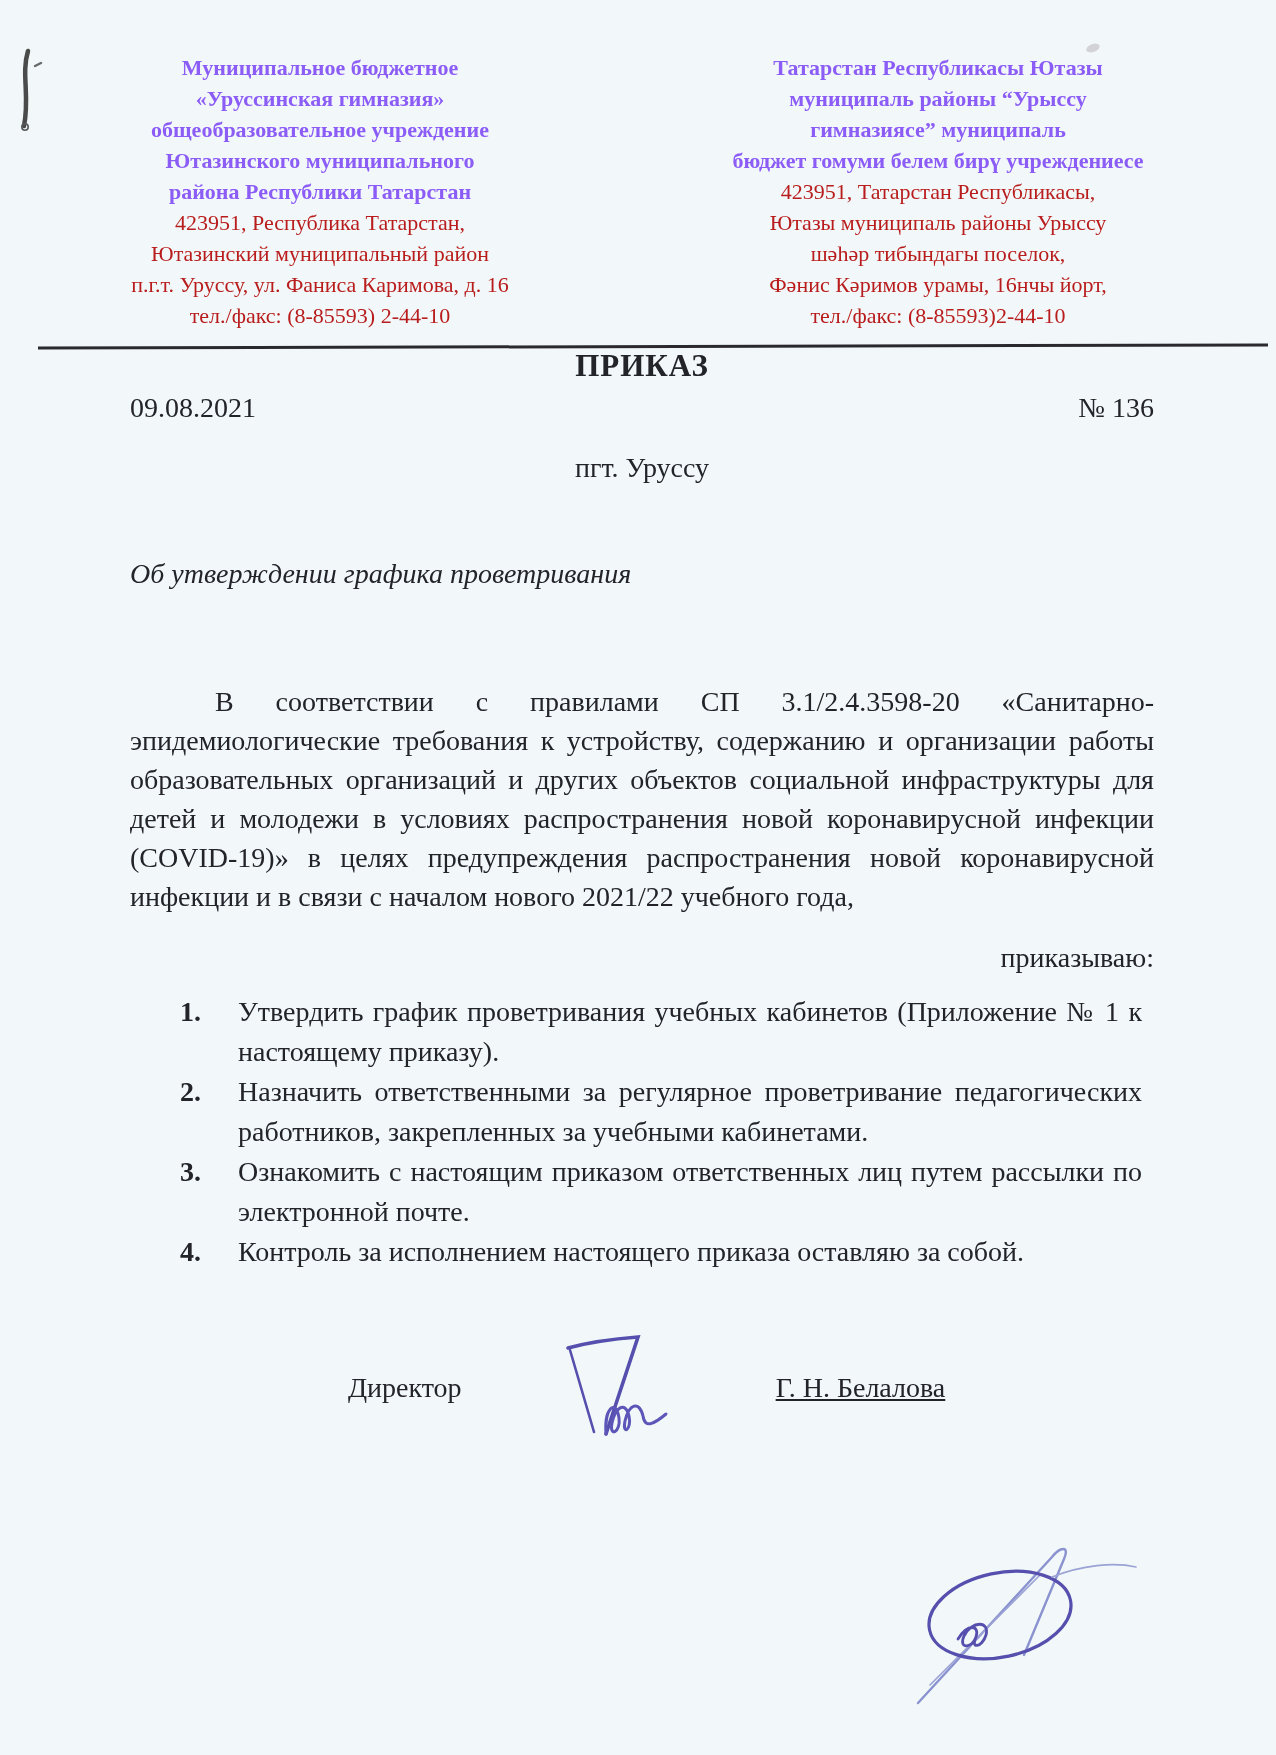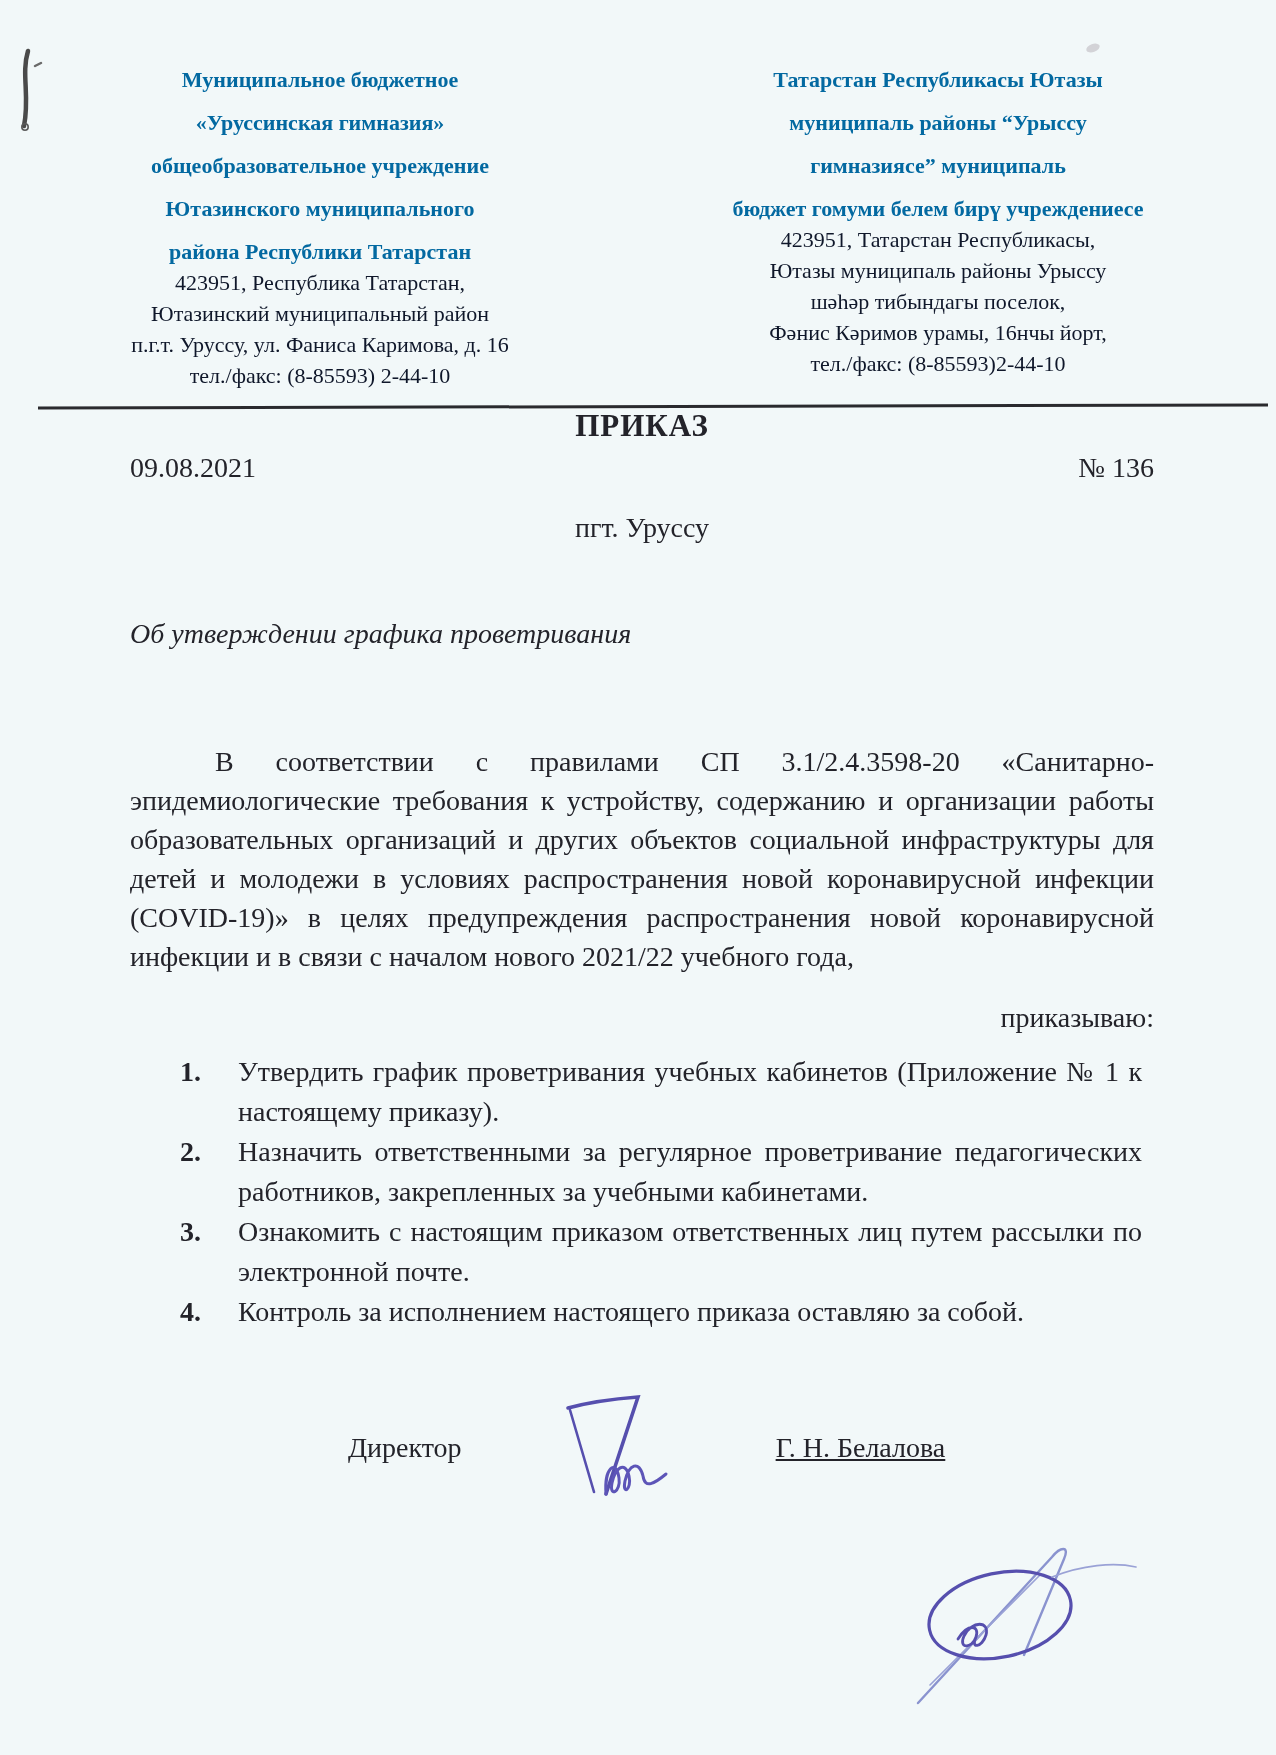--- a/index.html
+++ b/index.html
@@ -13,22 +13,22 @@
     font-family:"Liberation Serif", "DejaVu Serif", serif;
     overflow:hidden;
   }
   .content { padding:0 122px 0 130px; }
 
   
   .letterhead { display:flex; justify-content:space-between; padding:52px 88px 0 104px; }
   .lh-col { text-align:center; line-height:31px; font-size:22px; }
   .lh-col.left  { width:432px; }
   .lh-col.right { width:500px; }
-  .lh-bold div { font-weight:bold; color:#0369a1;margin-top:12px; }
-  .lh-plain div { color:#0f172a; }
+  .lh-bold div { font-weight:bold; color:#8b5cf6; }
+  .lh-plain div { color:#b91c1c; }
 
   .rule {
     margin:14px 8px 0 38px;
     border-top:3px solid #2a2a2e;
     transform:rotate(-0.15deg);
   }
 
   .title {
     text-align:center;
     font-weight:bold;

